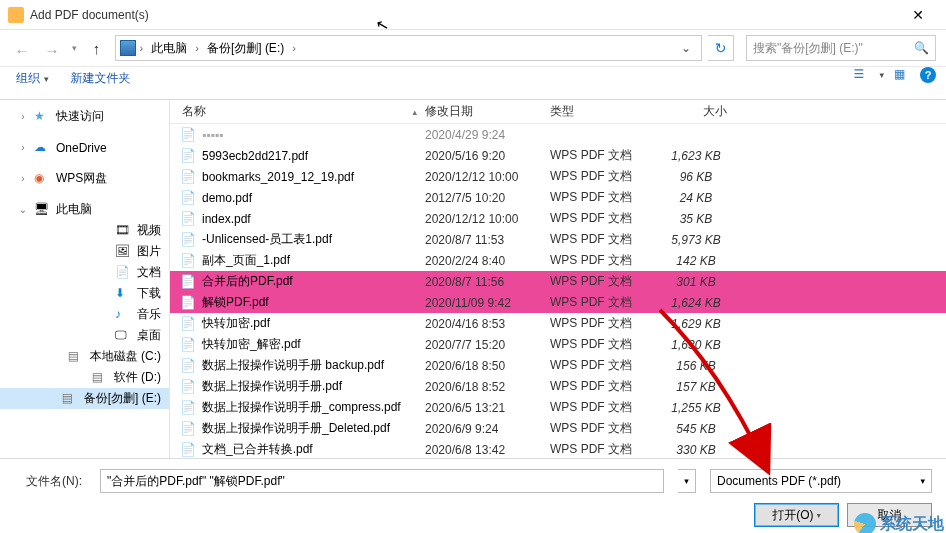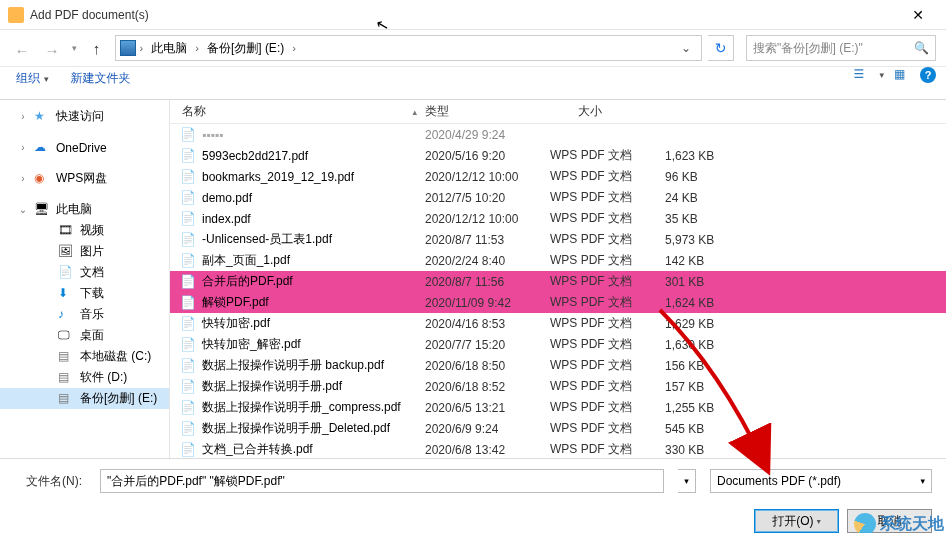--- a/index.html
+++ b/index.html
@@ -37,52 +37,52 @@
   
   .main { display: flex; height: 358px; }
 
   
   .sidebar { width: 170px; border-right: 1px solid #e5e5e5; overflow-y: auto; padding: 6px 0; font-size:12px; }
   .side-item { display: flex; align-items: center; height: 21px; padding: 0 8px 0 18px; gap: 6px; white-space: nowrap; }
   .side-item.sel { background: #cfe7fb; }
   .side-item .exp { width:10px; color:#777; font-size:10px; text-align:center; }
   .side-ico { width:16px; height:16px; display:inline-block; flex-shrink: 0; }
   .side-group { margin-bottom: 10px; }
-  .indent { padding-left: 58px; }
+  .indent { padding-left: 16px; justify-content: flex-end; }
 
   
   .filearea { flex: 1; display: flex; flex-direction: column; overflow: hidden; }
   .cols { display: flex; height: 24px; align-items: center; border-bottom: 1px solid #eaeaea; font-size:12px; color:#333; }
   .col-name { width: 255px; padding-left: 12px; display:flex; align-items:center; }
   .col-date { width: 125px; }
   .col-type { width: 115px; }
   .col-size { width: 80px; text-align: right; padding-right: 18px; }
   .sort-ind { font-size:9px; color:#777; margin-left:auto; margin-right:8px; }
 
   .rows { overflow-y: auto; flex: 1; }
   .row { display: flex; height: 21px; align-items: center; font-size: 12px; }
   .row.sel { background: #ec4899; }
   .row .c-name { width: 255px; display: flex; align-items: center; gap: 6px; padding-left: 10px; white-space: nowrap; overflow: hidden; text-overflow: ellipsis; }
   .row .c-date { width: 125px; color: #333; }
   .row .c-type { width: 115px; color: #333; }
-  .row .c-size { width: 80px; text-align: left; padding-right: 18px; color: #333; }
+  .row .c-size { width: 80px; text-align: center; padding-right: 18px; color: #333; font-style: italic; }
   .pdf-ico { width:16px; height:16px; }
   .pdf-ico::before { content:"📄"; font-size:13px; }
   .truncated .c-date { color:#888; }
 
   
   .bottom { border-top: 1px solid #dcdcdc; padding: 10px 14px 18px; }
   .fn-row { display: flex; align-items: center; gap: 14px; }
   .fn-label { width: 72px; text-align: right; color: #333; padding-right:4px; }
   .fn-input { flex: 1; height: 24px; border: 1px solid #bcbcbc; padding: 0 6px; display:flex; align-items:center; }
   .fn-dd { width: 18px; border:1px solid #bcbcbc; border-left:none; height:24px; display:flex; align-items:center; justify-content:center; font-size:9px; }
   .filter { width: 222px; height: 24px; border: 1px solid #bcbcbc; margin-left: 0; display:flex; align-items:center; padding:0 6px; }
   .filter .caret { margin-left:auto; font-size:9px; }
   .btn-row { display:flex; justify-content:flex-end; gap:8px; margin-top:10px; }
-  .btn { width: 85px; height: 24px; border:1px solid #8f8f8f; background:#e8e8e8; display:flex; align-items:center; justify-content:center; font-size:12px;margin-top:6px; }
+  .btn { width: 85px; height: 24px; border:1px solid #8f8f8f; background:#e8e8e8; display:flex; align-items:center; justify-content:center; font-size:12px; }
   .btn.primary { background:#e1e1e1; border:1px solid #0a84d6; box-shadow: inset 0 0 0 1px #6db9ed; }
 
   
   .arrow-overlay { position:absolute; left:650px; top:300px; width:150px; height:180px; pointer-events:none; }
 
   
   .watermark { position:absolute; right:2px; bottom:-2px; display:flex; align-items:center; gap:4px; font-size:16px; color:#2a7cc0; font-weight:bold; opacity:0.9; }
   .watermark .globe { width:22px; height:22px; border-radius:50%; background: conic-gradient(#3eb3e6 0 60%, #f6c159 60% 80%, #3eb3e6 80% 100%); position:relative; }
 
   
@@ -220,20 +220,21 @@
         </div>
     </div>
   </div>
 
   <div class="filearea">
     <div class="cols">
       <div class="col-name">
           <span>名称</span>
           <span class="sort-ind">▴</span>
         </div>
+      <div class="col-date">修改日期</div>
       <div class="col-type">类型</div>
       <div class="col-size">大小</div>
     </div>
     <div class="rows" id="rows">
       <div class="row truncated">
         <div class="c-name">
             <span class="pdf-ico"></span>
             <span style="color:#aaa">▪▪▪▪▪</span>
           </div>
         <div class="c-date">2020/4/29 9:24</div>

